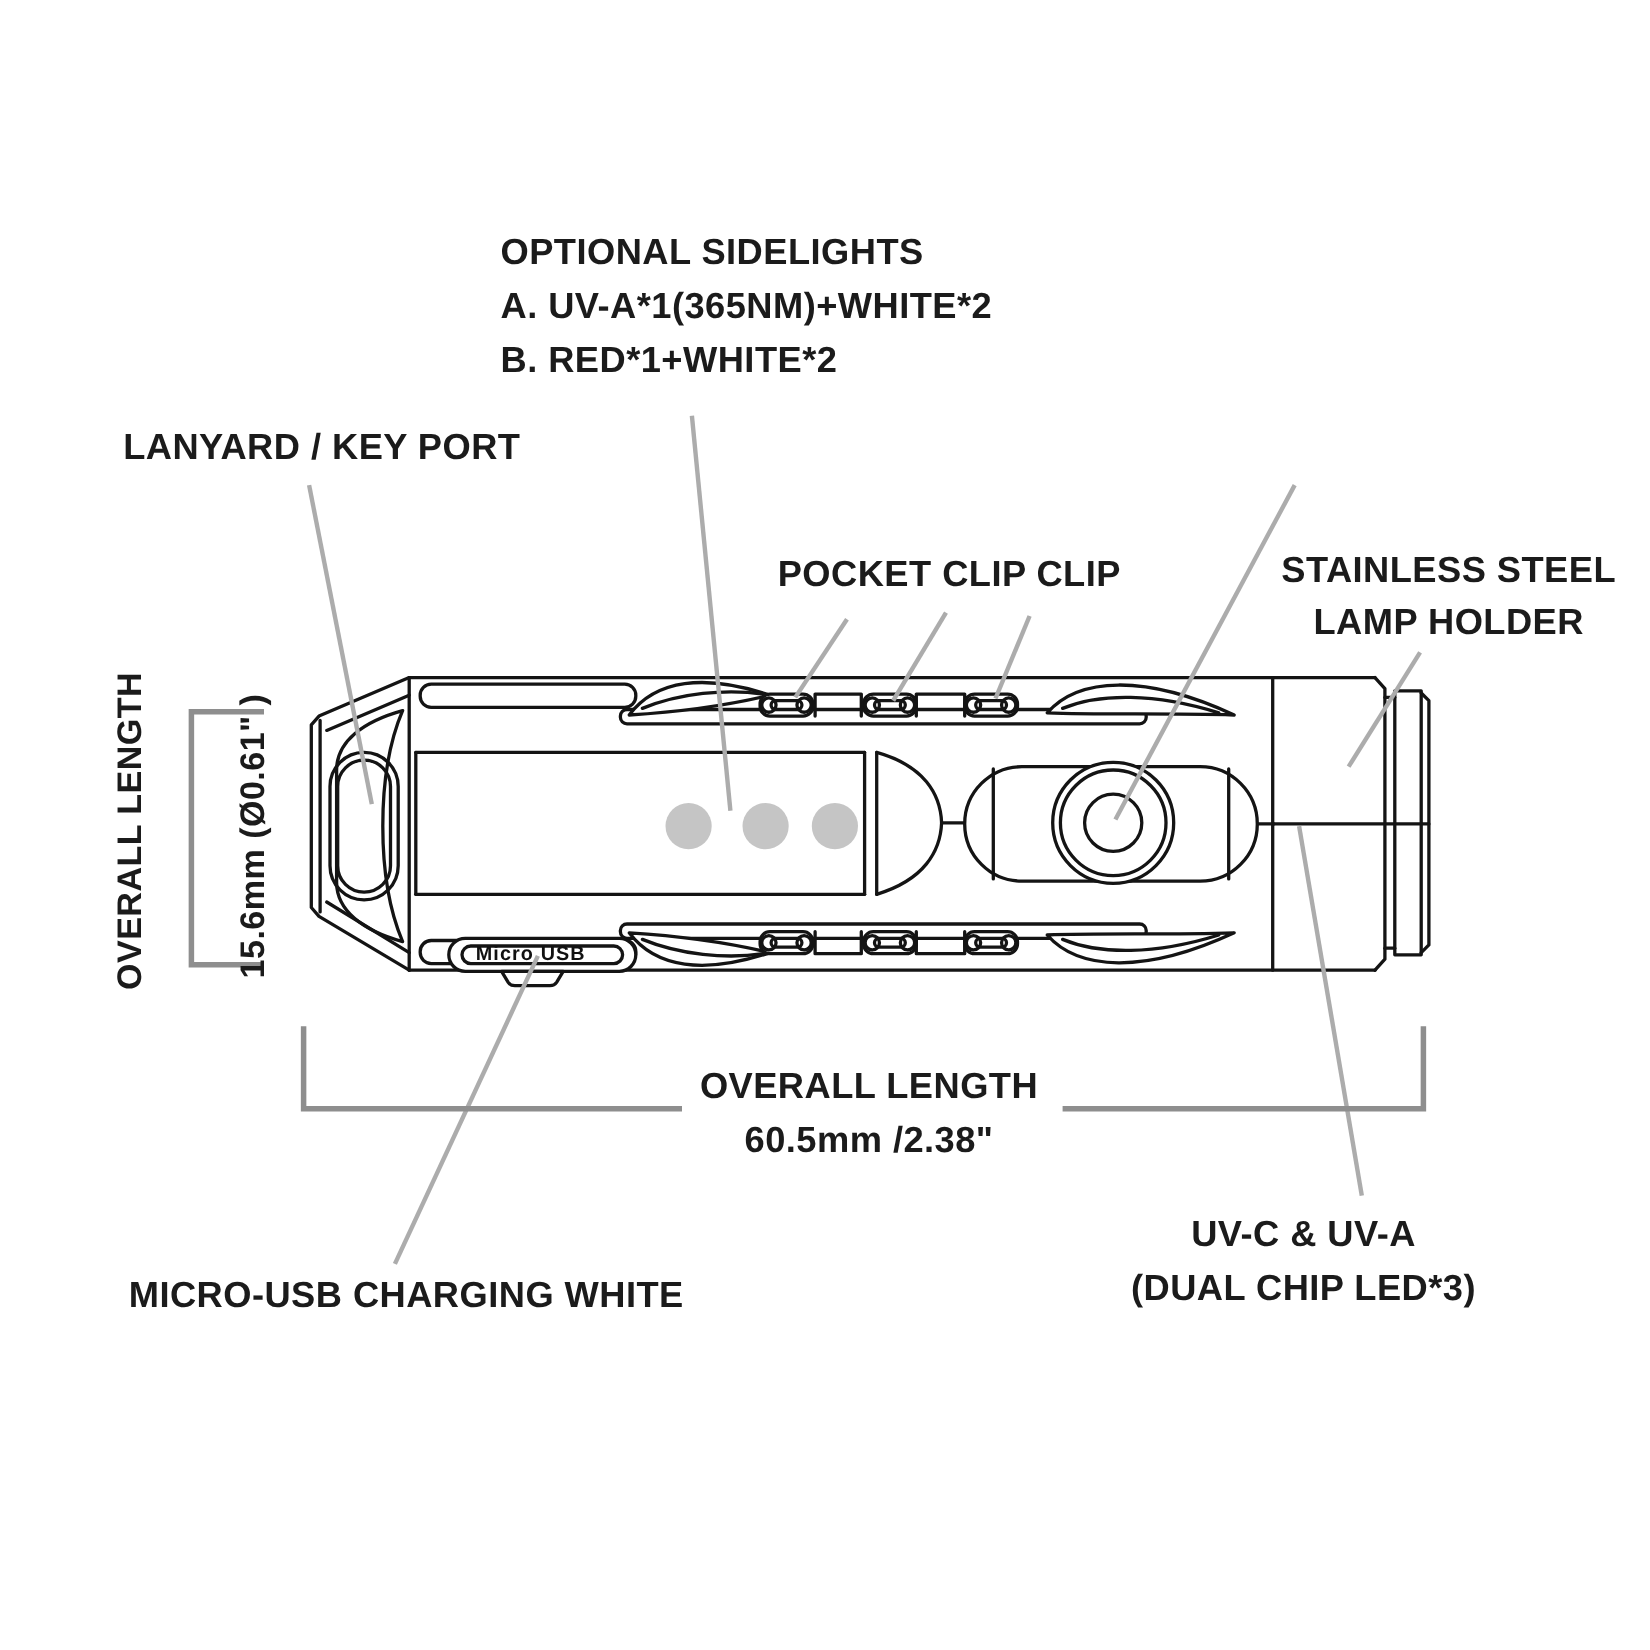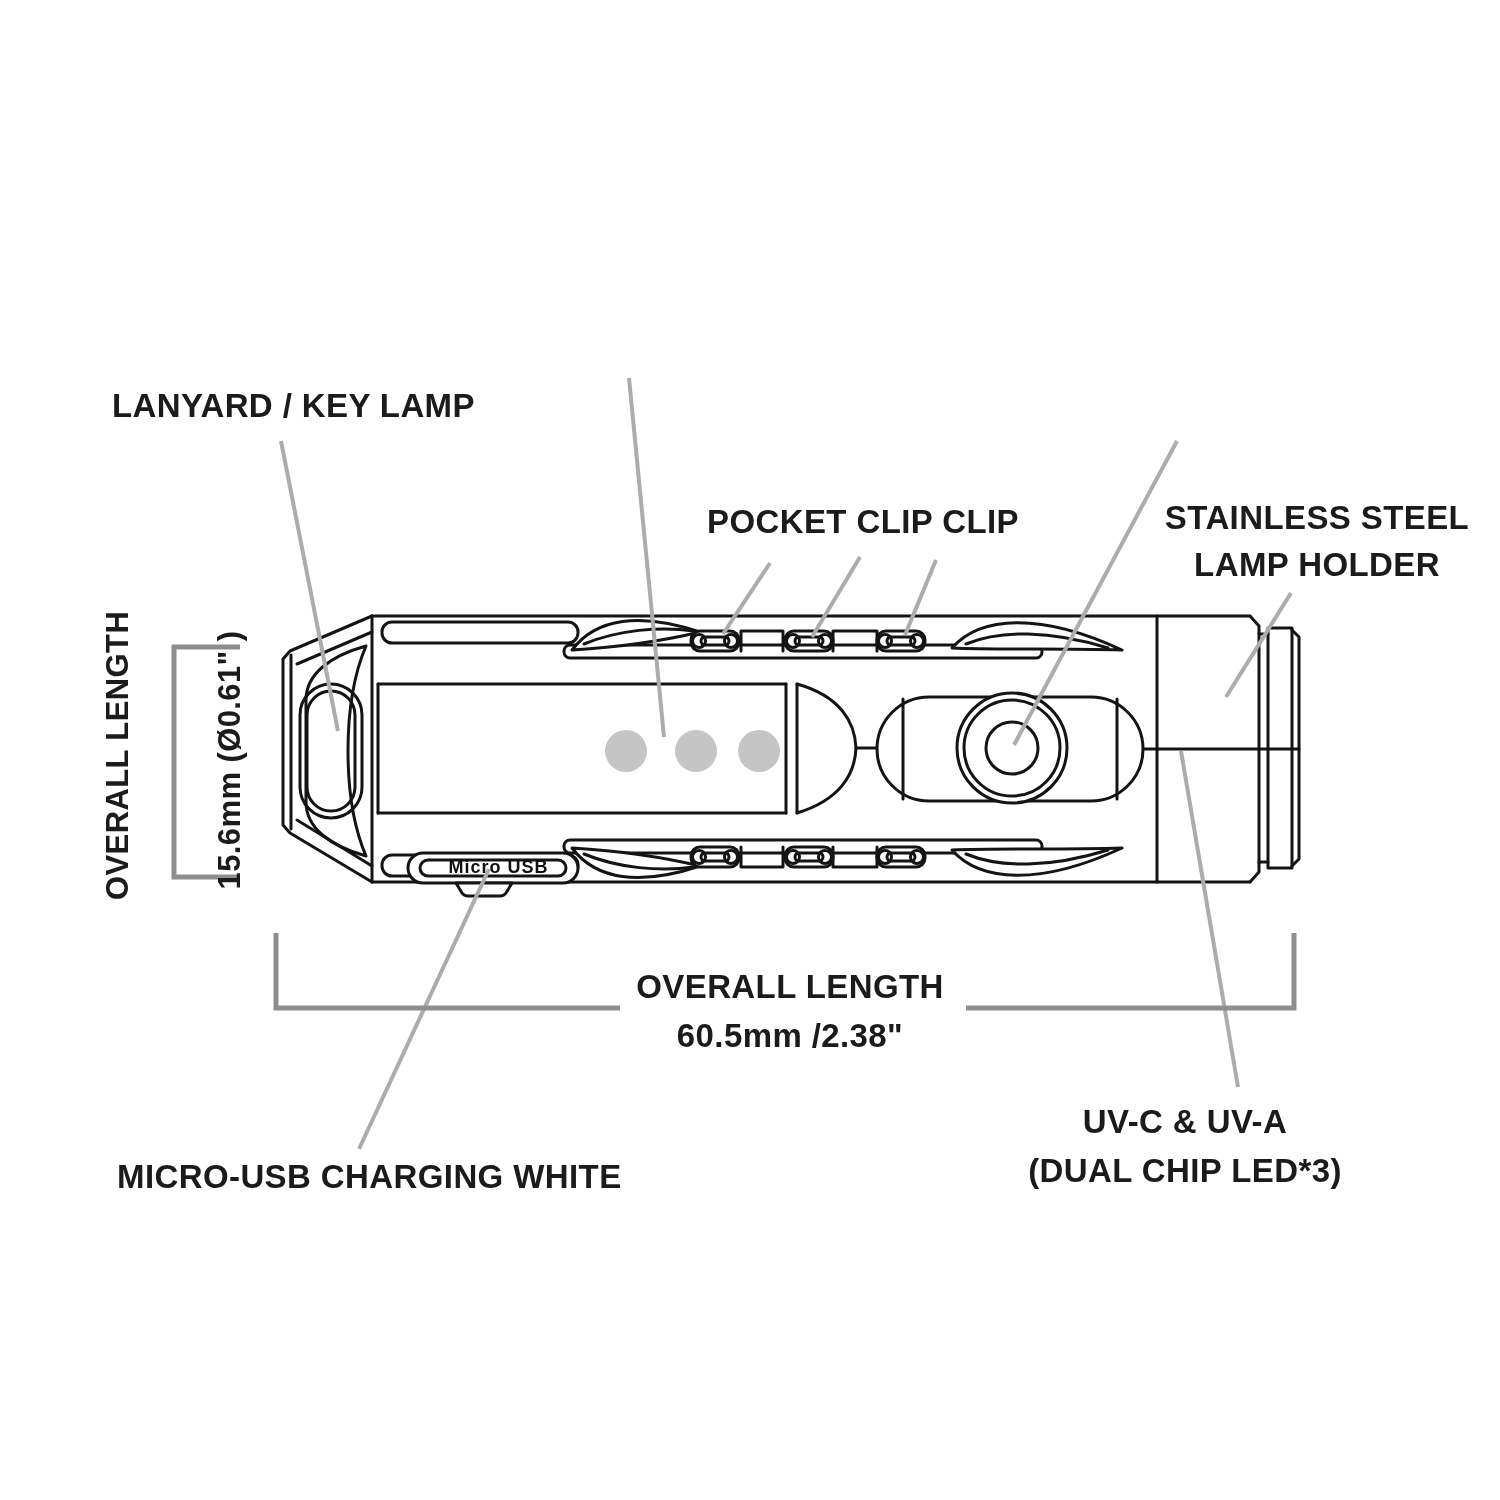--- a/index.html
+++ b/index.html
@@ -12,21 +12,21 @@
     position:absolute;font-weight:700;font-size:33px;color:#1b1b1b;
     letter-spacing:.4px;white-space:nowrap;line-height:48px;
   }
   .center{text-align:center;}
   .vlabel{
     position:absolute;font-weight:700;font-size:31px;color:#1b1b1b;
     letter-spacing:.4px;white-space:nowrap;width:280px;text-align:center;
     transform:rotate(-90deg);
   }
   .port-text{
-    position:absolute;left:426px;top:857px;width:145px;text-align:center;
+    position:absolute;left:410px;top:857px;width:145px;text-align:center;
     font-weight:700;font-size:18px;color:#111;letter-spacing:1px;
   }
 </style>
 </head>
 <body>
 
 <div id="stage">
 
   <svg id="lineart" viewBox="0 0 1500 1500">
 
@@ -152,23 +152,28 @@
       <path d="M489,869 L359,1149"></path>
     </g>
 
     <g stroke="#8e8e8e" stroke-width="5" fill="none">
       <path d="M240,647 H174 V877 H240"></path>
       <path d="M276,933 V1008 H620"></path>
       <path d="M966,1008 H1294 V933"></path>
     </g>
   </svg>
 
+  <div class="lbl" style="left:455px;top:204px;line-height:49px;">
+    <div>OPTIONAL SIDELIGHTS</div>
+    <div>A. UV-A*1(365NM)+WHITE*2</div>
+    <div>B. RED*1+WHITE*2</div>
+  </div>
 
 
-  <div class="lbl" style="left:112px;top:382px;">LANYARD / KEY LAMP</div>
+  <div class="lbl" style="left:112px;top:382px;">LANYARD / KEY PORT</div>
 
   <div class="lbl" style="left:707px;top:498px;">POCKET CLIP CLIP</div>
 
   <div class="lbl center" style="left:1117px;top:494px;width:400px;line-height:47px;">
     <div>STAINLESS STEEL</div>
     <div>LAMP HOLDER</div>
   </div>
 
   <div class="vlabel" style="left:-22px;top:742px;">OVERALL LENGTH</div>
   <div class="vlabel" style="left:90px;top:742px;">15.6mm (Ø0.61" )</div>

